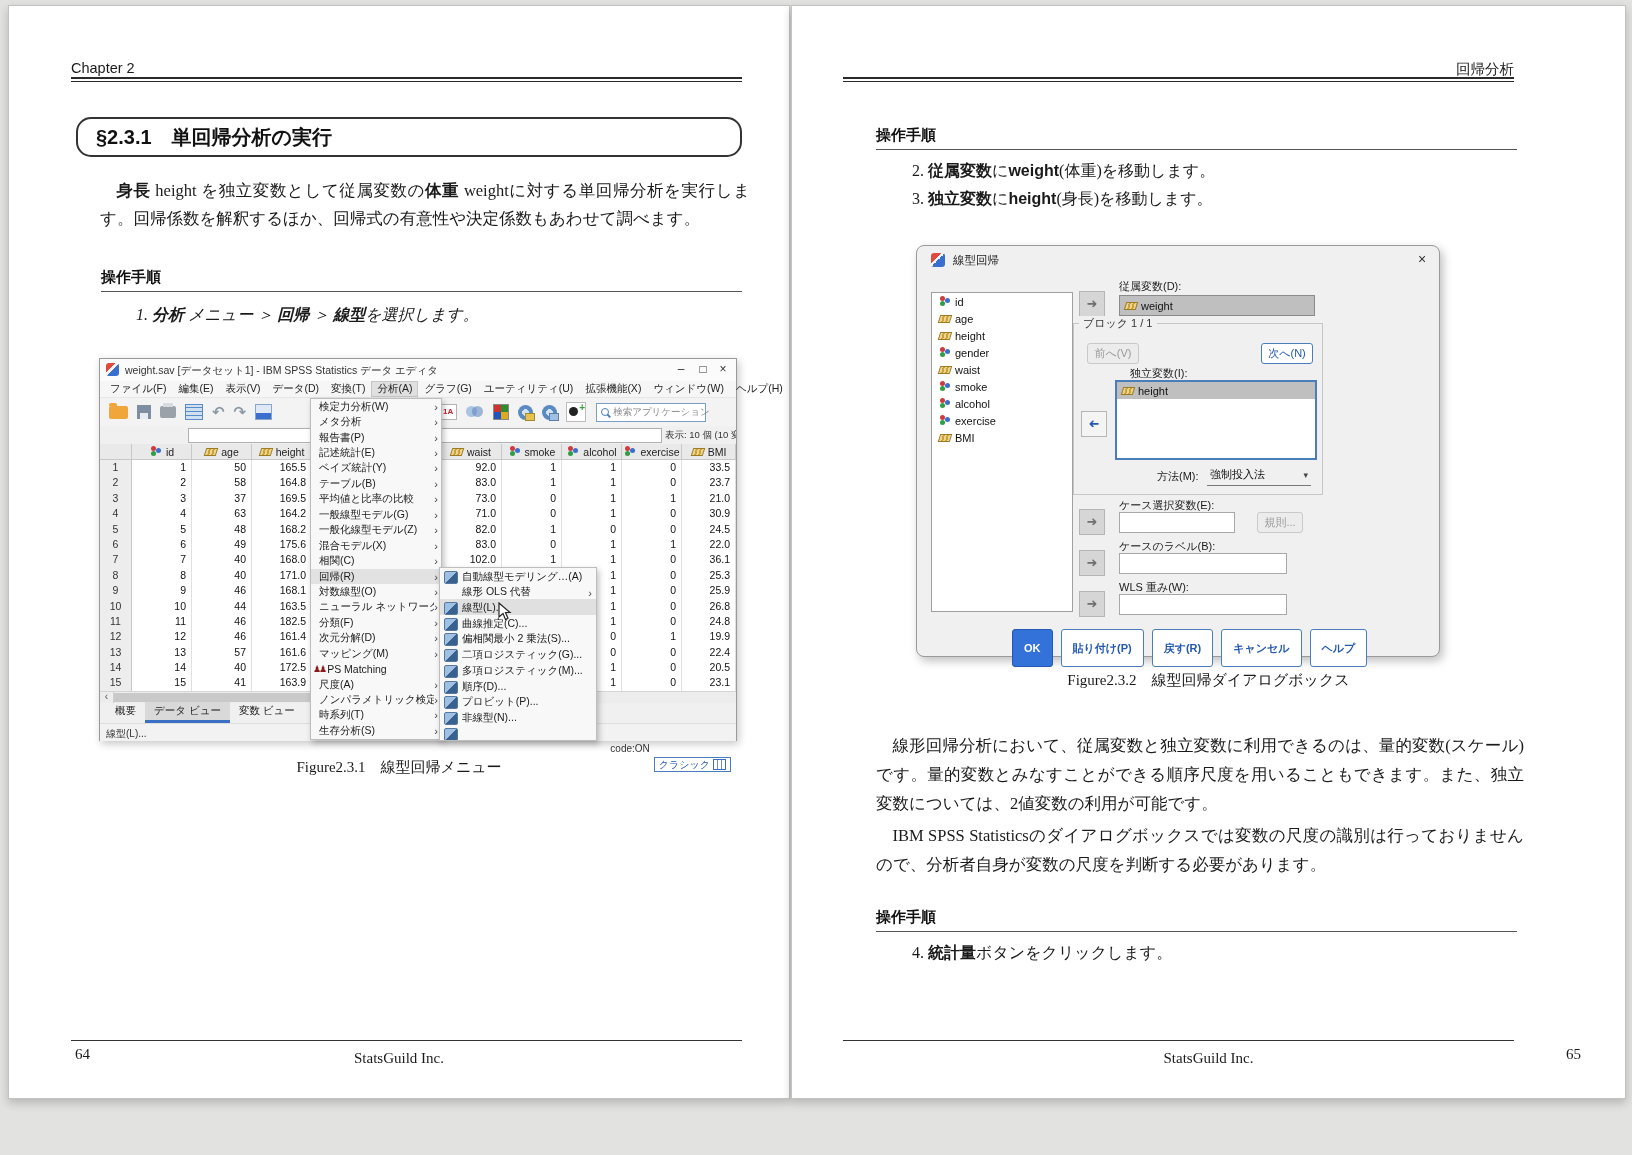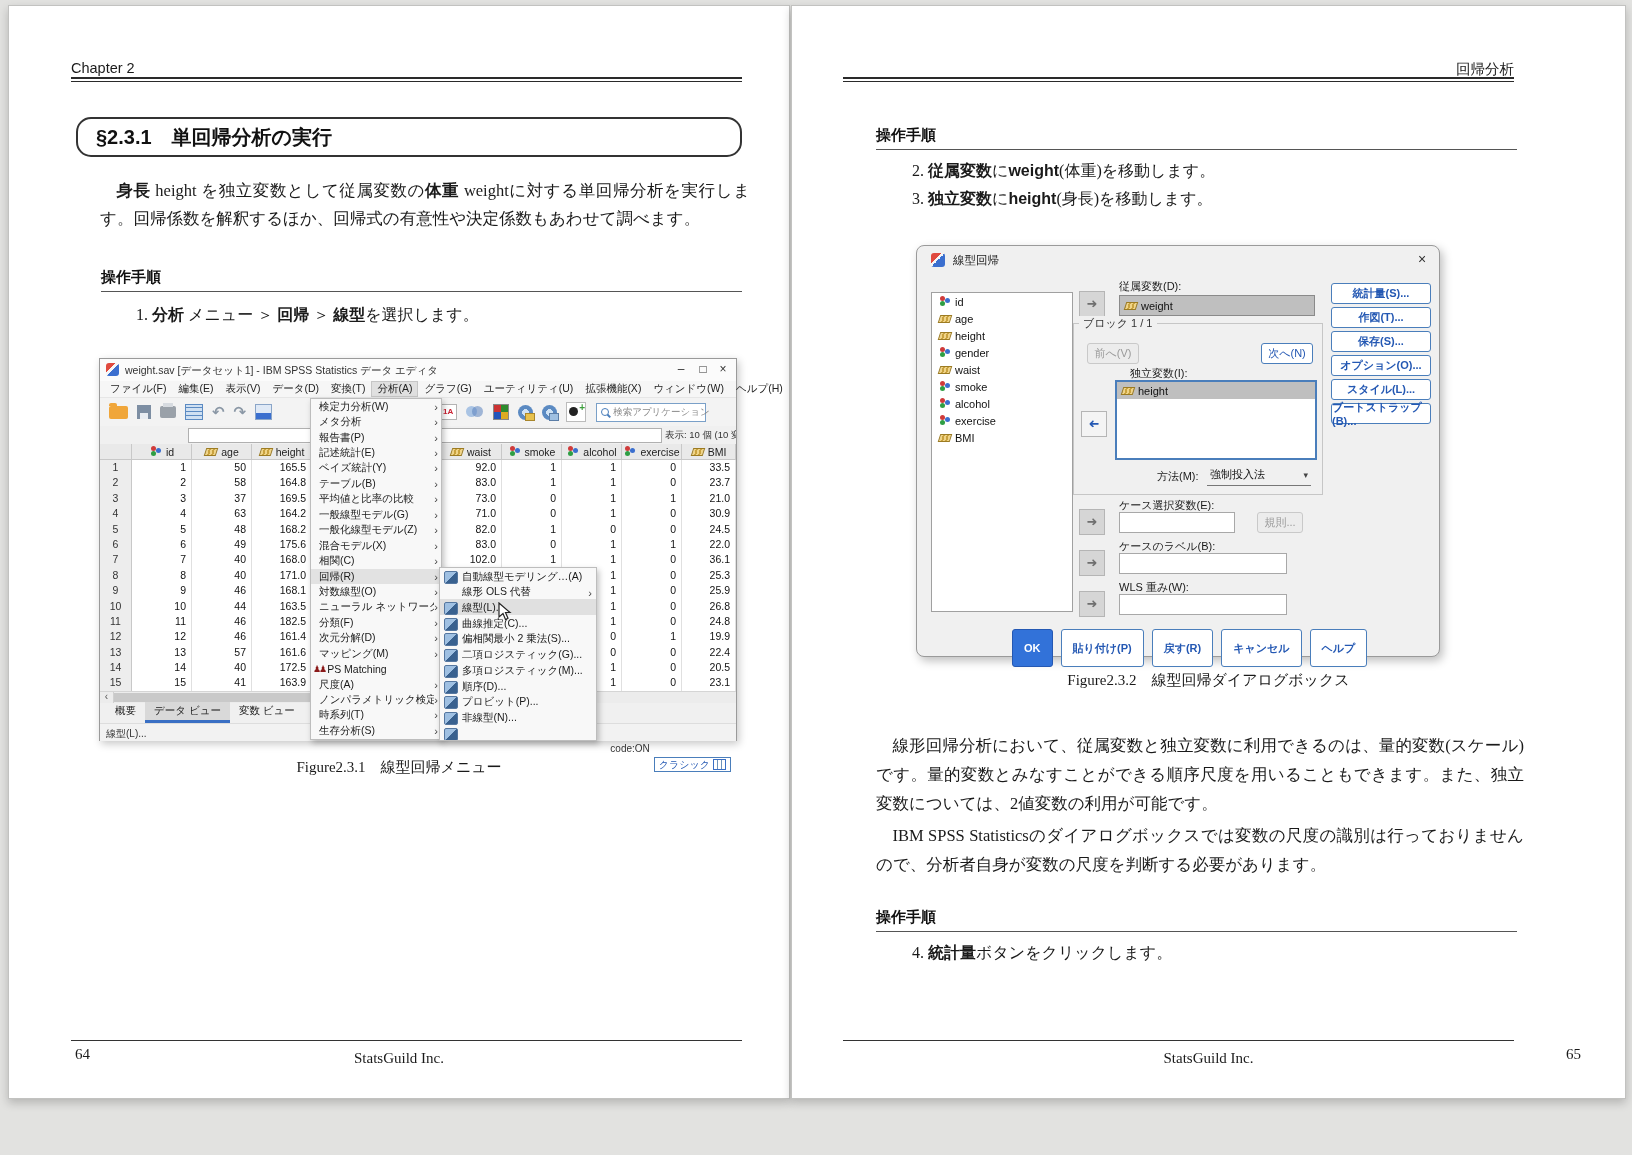--- a/index.html
+++ b/index.html
@@ -164,21 +164,21 @@
 
   <div class="abs titlebox" style="left:67px;top:111px;width:662px;height:36px;">
     <span>§2.3.1　単回帰分析の実行</span>
   </div>
 
   <div class="abs para docserif" style="left:91px;top:170px;width:650px;"><span data-b="1">身長</span><span> height を独立変数として従属変数の</span><span data-b="1">体重</span><span> weightに対する単回帰分析を実行します。回帰係数を解釈するほか、回帰式の有意性や決定係数もあわせて調べます。</span></div>
 
   <div class="abs prochead" style="left:92px;top:262px;">操作手順</div>
   <div class="abs procrule" style="left:92px;top:285px;width:641px;"></div>
 
-  <div class="abs step docserif" style="left:127px;top:296px;width:600px;"><span>1.  </span><span data-b="1">分析</span><span> メニュー ＞ </span><span data-b="1">回帰</span><span> ＞ </span><span data-b="1">線型</span><span>を選択します。</span></div>
+  <div class="abs step docserif" style="left:127px;top:296px;width:600px;font-style:italic;"><span>1.  </span><span data-b="1">分析</span><span> メニュー ＞ </span><span data-b="1">回帰</span><span> ＞ </span><span data-b="1">線型</span><span>を選択します。</span></div>
 
   <div class="abs" id="spssWin">
 
     <div class="abs stitle">
       <span class="abs appico"></span>
       <span class="abs stitle-text">weight.sav [データセット1] - IBM SPSS Statistics データ エディタ</span>
       <span class="abs winctl" style="right:46px;">–</span>
       <span class="abs winctl" style="right:24px;">□</span>
       <span class="abs winctl" style="right:4px;">×</span>
     </div>
@@ -725,28 +725,20 @@
     <div class="abs arrbtn" style="left:162px;top:345px;">➜</div>
     <div class="abs field" style="left:202px;top:348px;width:168px;height:21px;"></div>
 
     <div class="dlg-bottom">
         <div class="btn" data-primary="1">OK</div>
         <div class="btn">貼り付け(P)</div>
         <div class="btn">戻す(R)</div>
         <div class="btn">キャンセル</div>
         <div class="btn">ヘルプ</div>
       </div>
-    <div class="dlg-side">
-        <div class="btn">統計量(S)...</div>
-        <div class="btn">作図(T)...</div>
-        <div class="btn">保存(S)...</div>
-        <div class="btn">オプション(O)...</div>
-        <div class="btn">スタイル(L)...</div>
-        <div class="btn">ブートストラップ(B)...</div>
-      </div>
   </div>
 
   <div class="abs figcap docserif" style="top:665px;">Figure2.3.2　線型回帰ダイアログボックス</div>
 
   <div class="abs para docserif" style="left:84px;top:725px;width:648px;line-height:29px;">線形回帰分析において、従属変数と独立変数に利用できるのは、量的変数(スケール)です。量的変数とみなすことができる順序尺度を用いることもできます。また、独立変数については、2値変数の利用が可能です。</div>
   <div class="abs para docserif" style="left:84px;top:815px;width:648px;line-height:29px;">IBM SPSS Statisticsのダイアログボックスでは変数の尺度の識別は行っておりませんので、分析者自身が変数の尺度を判断する必要があります。</div>
 
   <div class="abs prochead" style="left:84px;top:902px;">操作手順</div>
   <div class="abs procrule" style="left:84px;top:925px;width:641px;"></div>
   <div class="abs step docserif" style="left:120px;top:934px;width:600px;"><span>4.  </span><span data-b="1">統計量</span><span>ボタンをクリックします。</span></div>

